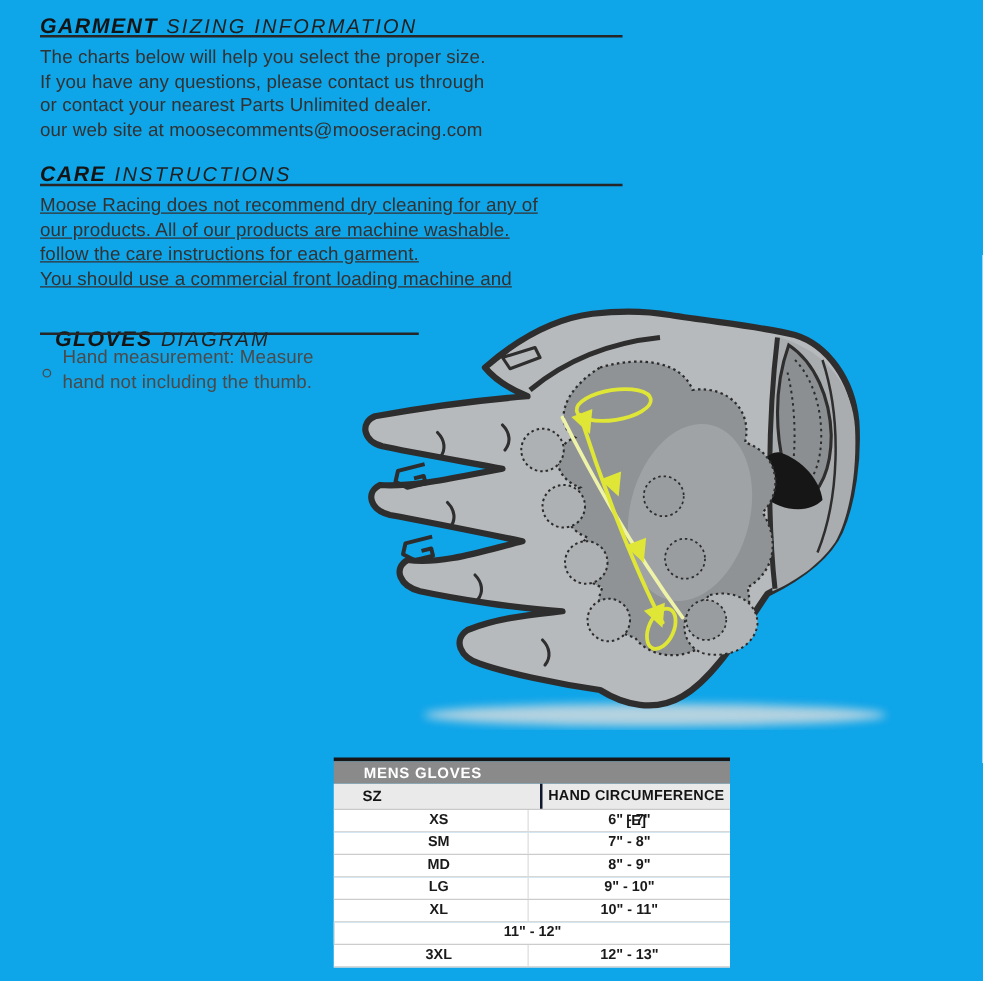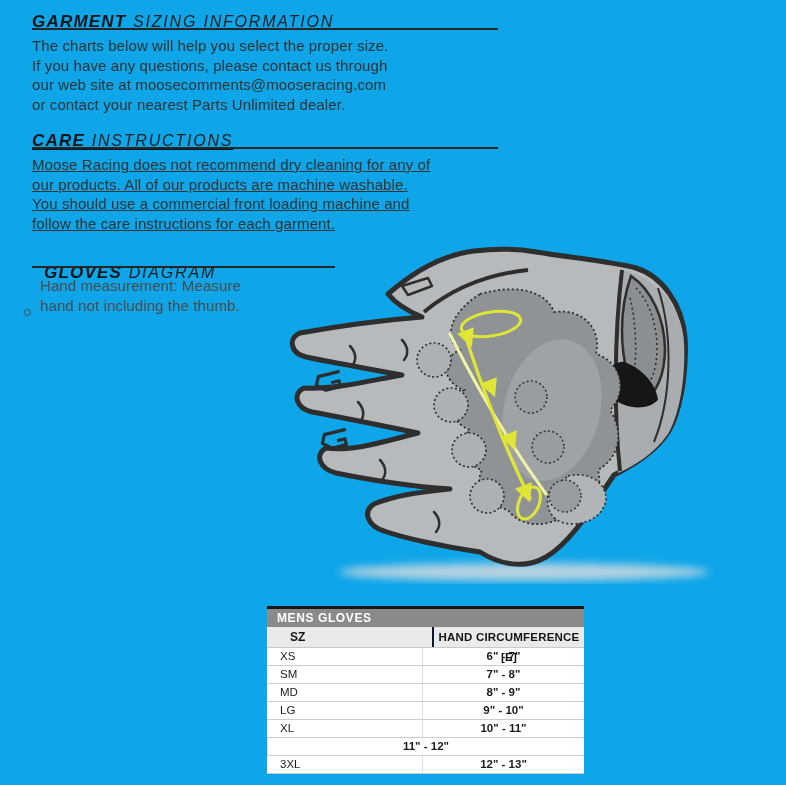--- a/index.html
+++ b/index.html
@@ -7,66 +7,66 @@
     position:relative;width:786px;height:785px;background:#0ea5e9;overflow:hidden;
     font-family:"Liberation Sans",sans-serif;
   }
   
   .heading{position:absolute;left:32px;white-space:nowrap;font-style:italic;color:#141414;}
   .heading .hb{font-weight:800;font-size:17px;letter-spacing:1.2px;}
   .heading .hr{font-weight:400;font-size:16px;letter-spacing:1.8px;color:#1f1f1f;}
   .rule{position:absolute;left:32px;height:0;border-top:2px solid #262626;}
   
   .para{position:absolute;left:32px;font-size:15px;line-height:19.5px;color:#323232;letter-spacing:.1px;}
-  .bullet-row{position:absolute;left:24px;display:flex;align-items:flex-end;color:#4a4a4a;}
+  .bullet-row{position:absolute;left:34px;display:flex;align-items:center;color:#4a4a4a;}
   .bullet-dot{width:5px;height:5px;border:1.5px solid #4a4a4a;border-radius:50%;margin:5px 9px 0 0;flex:none;}
   .bullet-lines{font-size:15px;line-height:20px;color:#4a4a4a;letter-spacing:.1px;}
   
   .glove-wrap{position:absolute;left:284px;top:242px;width:462px;height:342px;}
   
   .size-table{position:absolute;left:267px;top:606px;width:317px;font-family:"Liberation Sans",sans-serif;}
   .tbl-topline{height:3px;background:#161616;}
   .tbl-title{height:18px;background:#8a8a8a;color:#ffffff;font-weight:700;font-size:12px;
-             letter-spacing:.6px;line-height:18px;padding-left:10px;}
+             letter-spacing:.6px;line-height:18px;padding-left:24px;}
   .tbl-subhead{display:flex;background:#eaeaea;height:20px;border-bottom:1px solid #c9c9c9;}
   .tbl-subhead .c1{width:142px;font-weight:700;font-size:12px;line-height:20px;padding-left:23px;color:#141414;}
   .tbl-subhead .c2{flex:1;font-weight:700;font-size:11.5px;line-height:20px;text-align:center;
                    color:#141414;border-left:2px solid #0f172a;letter-spacing:.2px;}
   .tbl-row{display:flex;height:17px;border-bottom:1px solid #cccccc;background:#ffffff;}
-  .tbl-row .c1{width:142px;font-weight:400;font-size:11.5px;line-height:17px;padding-left:13px;color:#1a1a1a;}
+  .tbl-row .c1{width:142px;font-weight:700;font-size:11.5px;line-height:17px;padding-left:13px;color:#1a1a1a;text-align:center;}
   .tbl-row .c2{flex:1;font-weight:700;font-size:11.5px;line-height:17px;text-align:center;
                color:#1a1a1a;border-left:1px solid #dddddd;}
 </style>
 </head>
 <body>
 
 <div class="page">
 
   <h2 class="heading" style="top:5px;margin:0;">
     <span class="hb">GARMENT</span>
     <span class="hr">SIZING INFORMATION</span>
   </h2>
   <div class="rule" style="top:28px;width:466px;"></div>
   <div class="para" style="top:36px;">
     <div>The charts below will help you select the proper size.</div>
     <div>If you have any questions, please contact us through</div>
+    <div>or contact your nearest Parts Unlimited dealer.</div>
     <div>our web site at moosecomments@mooseracing.com</div>
-    <div>or contact your nearest Parts Unlimited dealer.</div>
-  </div>
-
-  <h2 class="heading" style="top:124px;margin:0;text-decoration:underline;">
+  </div>
+
+  <h2 class="heading" style="top:124px;margin:0;">
     <span class="hb">CARE</span>
     <span class="hr">INSTRUCTIONS</span>
   </h2>
   <div class="rule" style="top:147px;width:466px;"></div>
   <div class="para" style="top:155px;text-decoration:underline;">
     <div>Moose Racing does not recommend dry cleaning for any of</div>
     <div>our products. All of our products are machine washable.</div>
+    <div>follow the care instructions for each garment.</div>
     <div>You should use a commercial front loading machine and</div>
-    <div>follow the care instructions for each garment.</div>
   </div>
 
   <h2 class="heading" style="top:244px;margin:12px;">
     <span class="hb">GLOVES</span>
     <span class="hr">DIAGRAM</span>
   </h2>
   <div class="rule" style="top:266px;width:303px;"></div>
   <div class="bullet-row" style="top:276px;">
     <span class="bullet-dot"></span>
     <div class="bullet-lines">

